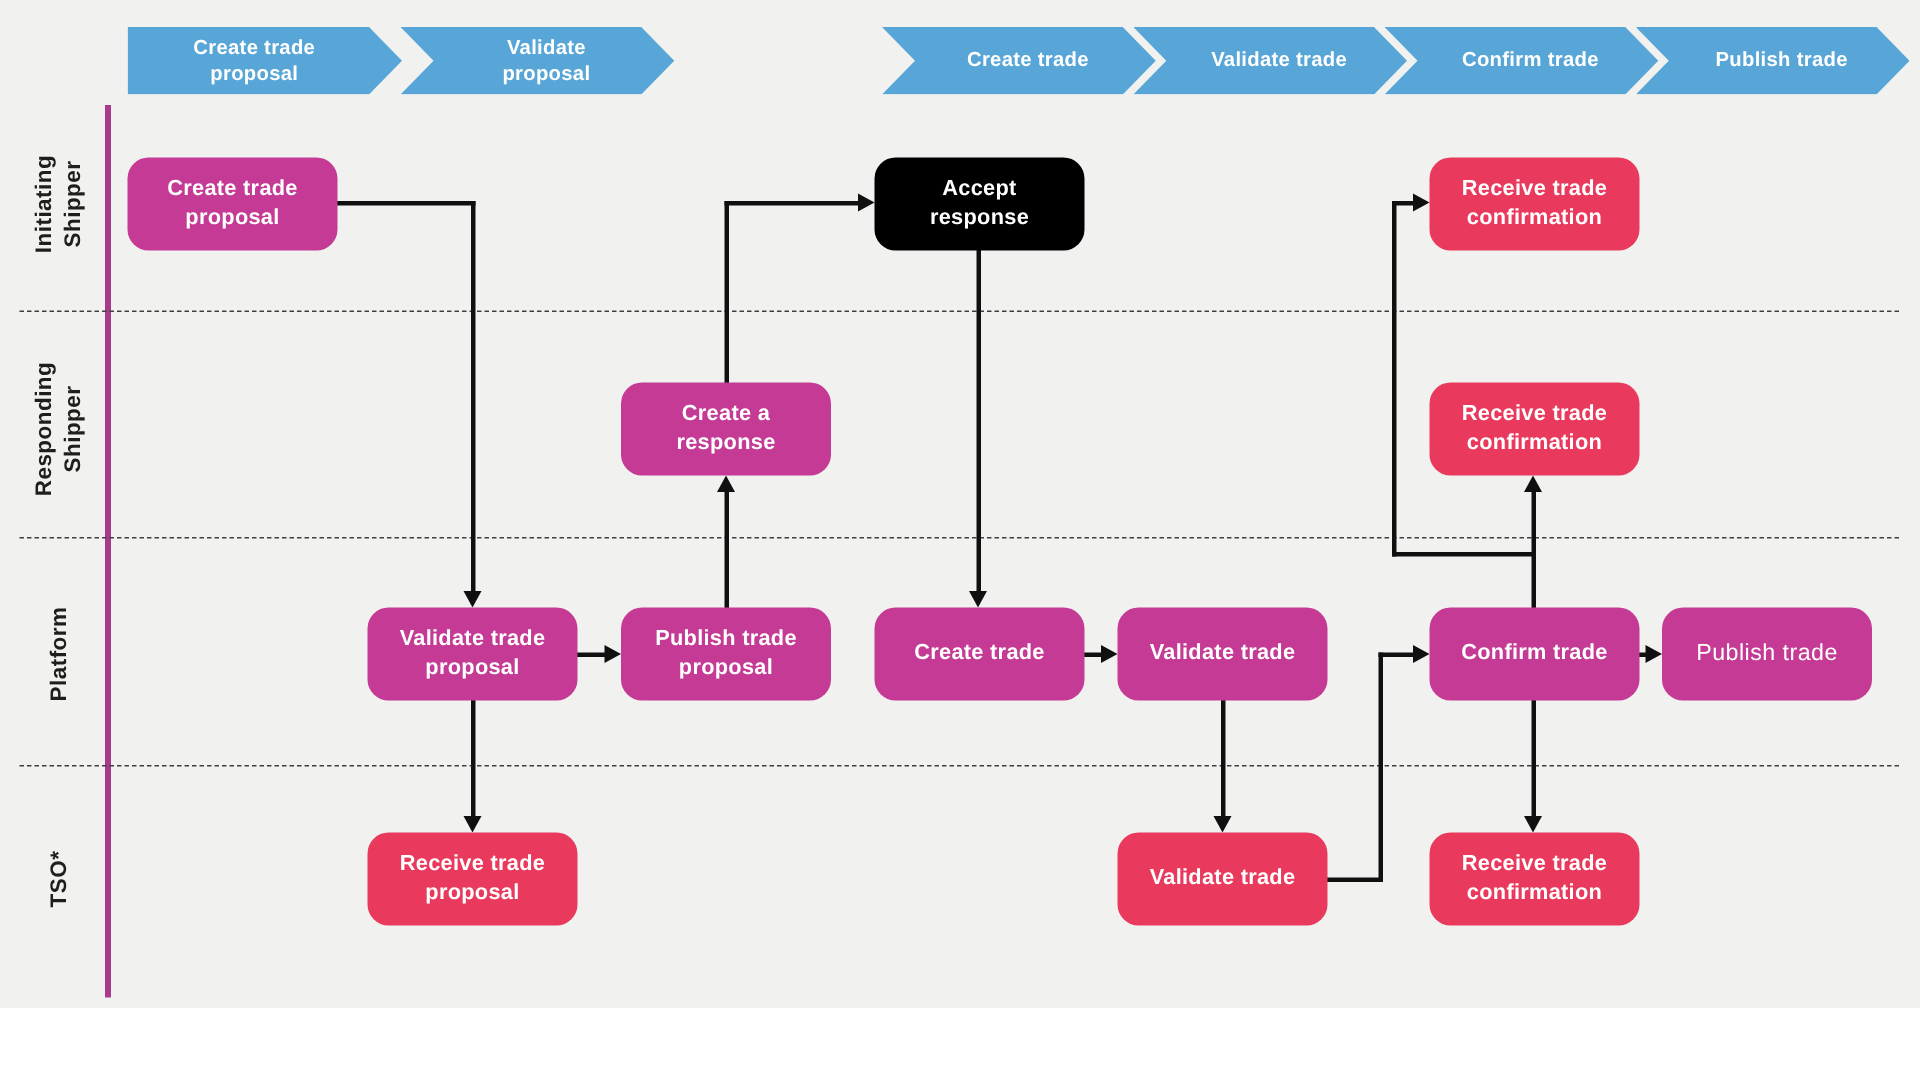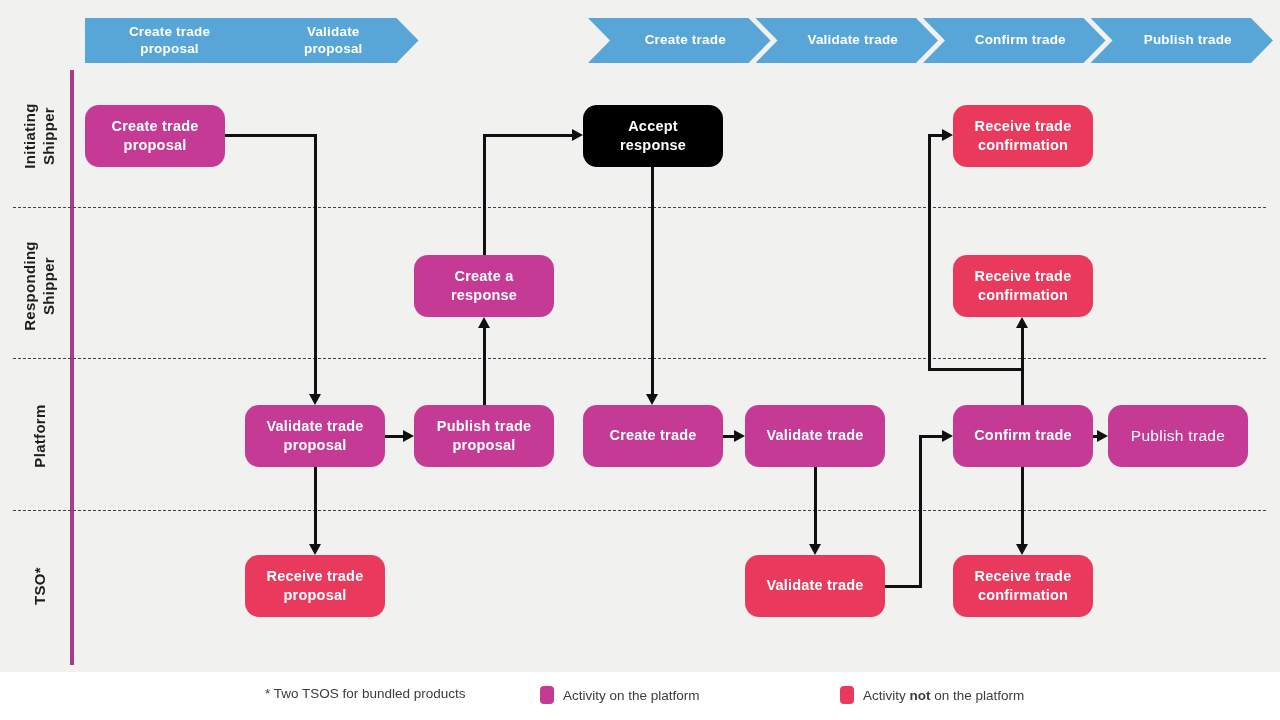--- a/index.html
+++ b/index.html
@@ -35,36 +35,25 @@
   .legend-item{position:absolute;top:14px;display:flex;align-items:center;gap:9px;}
   .sw{display:inline-block;width:14px;height:18px;border-radius:4px;}
 </style>
 </head>
 <body>
 
 <div id="stage">
   <div id="gray-area"></div>
   <div id="axis-line" style="background: rgb(170, 58, 140);"></div>
 
-  <div id="legend">
-    <div class="legend-note">* Two TSOS for bundled products</div>
-    <div class="legend-item" style="left:540px">
-      <span class="sw" id="sw-platform" style="background: rgb(196, 58, 148);"></span>
-      <span>Activity on the platform</span>
-    </div>
-    <div class="legend-item" style="left:840px">
-      <span class="sw" id="sw-external" style="background: rgb(233, 58, 94);"></span>
-      <span><span>Activity </span><b>not</b><span> on the platform</span></span>
-    </div>
-  </div>
 <div class="chev flat" style="left: 85px; width: 183px; background: rgb(87, 166, 215); clip-path: polygon(0px 0px, calc(100% - 22px) 0px, 100% 50%, calc(100% - 22px) 100%, 0px 100%);">
       <span class="lbl">Create trade
 proposal</span>
     </div>
-    <div class="chev notched" style="left: 236px; width: 182.5px; background: rgb(87, 166, 215); clip-path: polygon(0px 0px, calc(100% - 22px) 0px, 100% 50%, calc(100% - 22px) 100%, 0px 100%, 22px 50%);">
+    <div class="chev notched" style="left: 267px; width: 182.5px; background: rgb(87, 166, 215); clip-path: polygon(0px 0px, calc(100% - 22px) 0px, 100% 50%, calc(100% - 22px) 100%, 0px 100%, 22px 50%);">
       <span class="lbl">Validate
 proposal</span>
     </div>
     <div class="chev notched" style="left: 588px; width: 182.5px; background: rgb(87, 166, 215); clip-path: polygon(0px 0px, calc(100% - 22px) 0px, 100% 50%, calc(100% - 22px) 100%, 0px 100%, 22px 50%);">
       <span class="lbl">Create trade</span>
     </div>
     <div class="chev notched" style="left: 755.5px; width: 182.5px; background: rgb(87, 166, 215); clip-path: polygon(0px 0px, calc(100% - 22px) 0px, 100% 50%, calc(100% - 22px) 100%, 0px 100%, 22px 50%);">
       <span class="lbl">Validate trade</span>
     </div>
     <div class="chev notched" style="left: 923px; width: 182.5px; background: rgb(87, 166, 215); clip-path: polygon(0px 0px, calc(100% - 22px) 0px, 100% 50%, calc(100% - 22px) 100%, 0px 100%, 22px 50%);">

